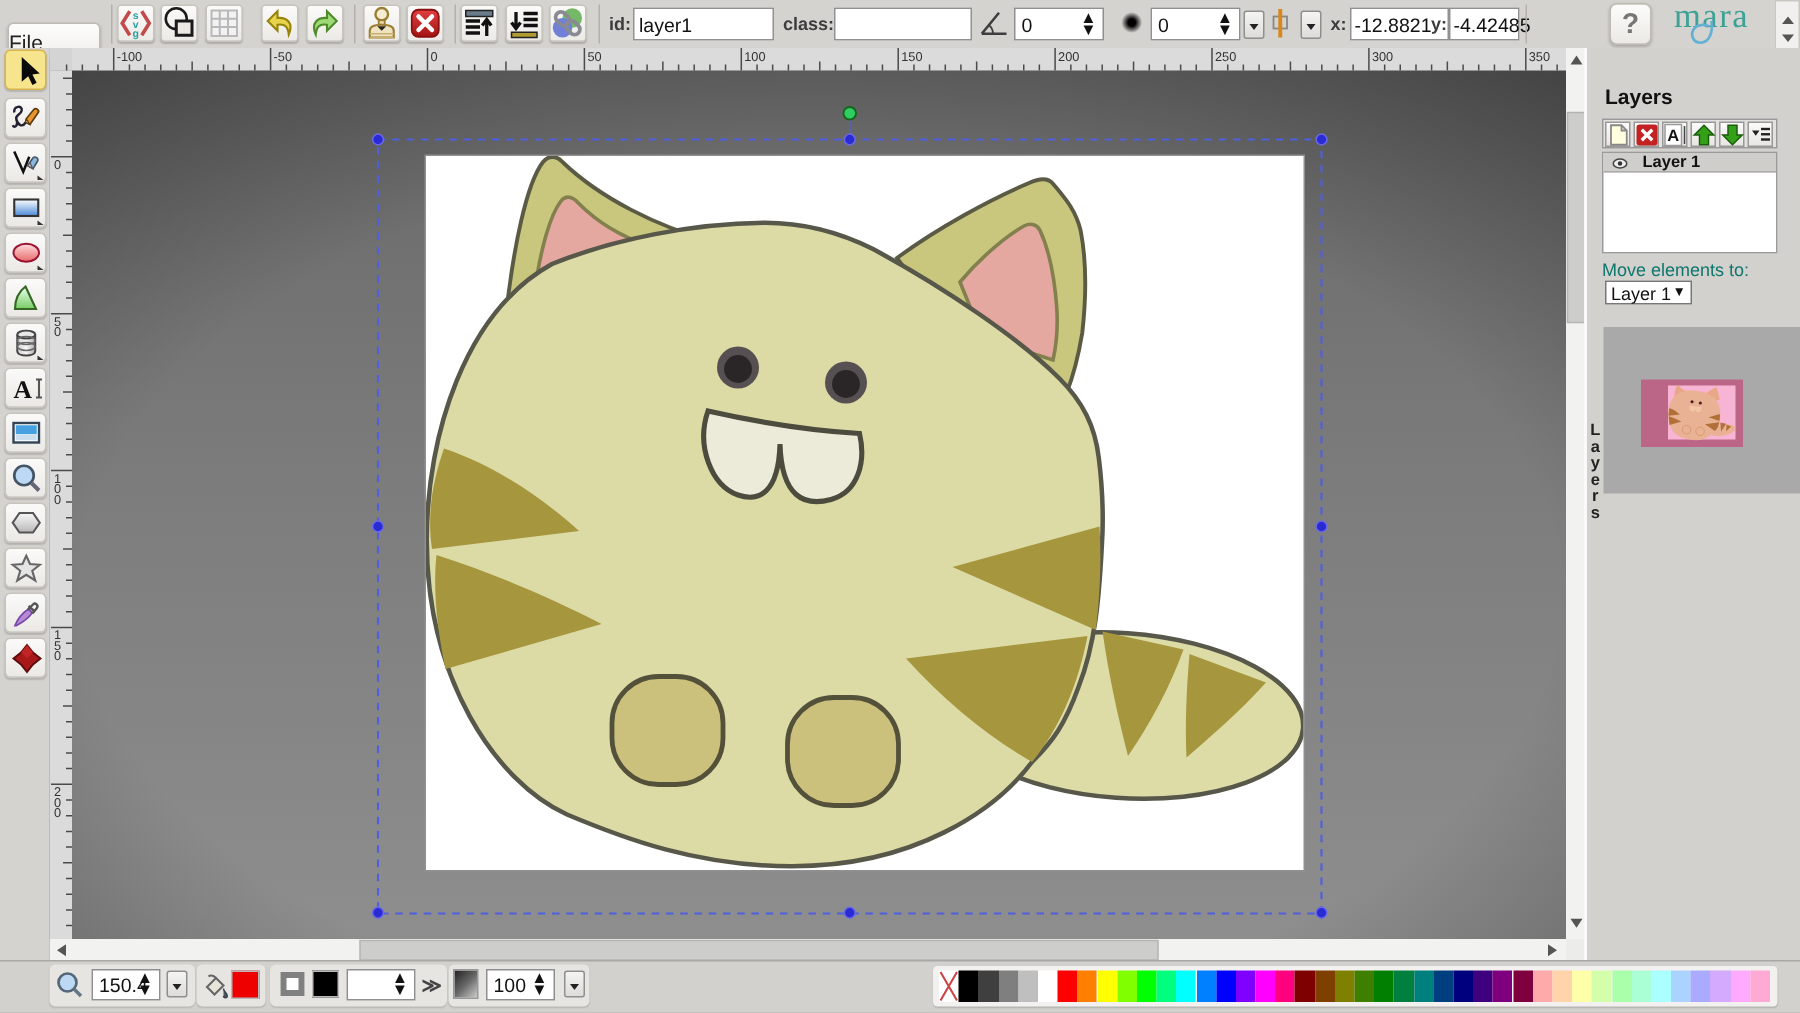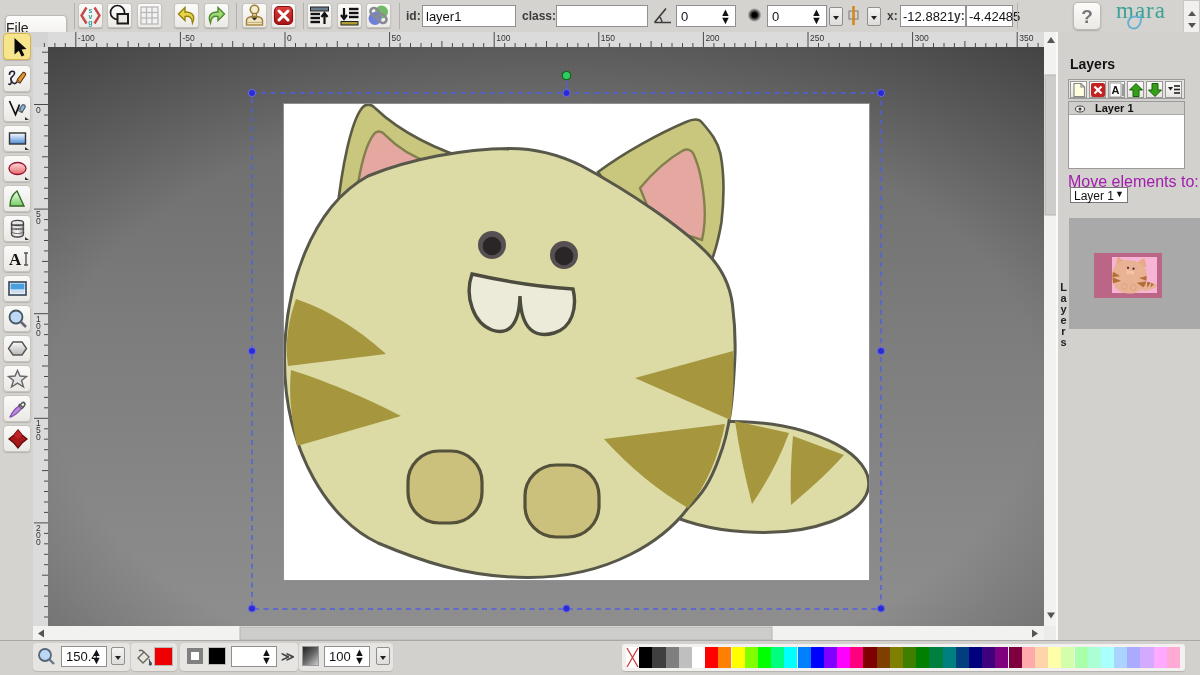--- a/index.html
+++ b/index.html
@@ -579,21 +579,21 @@
       </svg></div>
  <div style="position:absolute;left:10px;top:69px;width:117px;height:68px;background:#fff;border:1px solid #9a9a9a;">
    <div style="position:absolute;left:0;top:0;width:115px;height:13px;background:#d0cecb;border-bottom:1px solid #aaa;">
      <svg width="12" height="10" style="position:absolute;left:5px;top:2px">
           <ellipse cx="6" cy="5" rx="4.5" ry="3" fill="#eee" stroke="#444" stroke-width="1"></ellipse>
           <circle cx="6" cy="5" r="1.5" fill="#333"></circle>
         </svg>
      <span style="position:absolute;left:26px;top:0px;font-size:11px;font-weight:bold;color:#111;">Layer 1</span>
    </div>
  </div>
- <div style="position:absolute;left:10px;top:141px;font-size:16px;color:#a21caf;">Move elements to:</div>
+ <div style="position:absolute;left:10px;top:141px;font-size:12px;color:#0f766e;">Move elements to:</div>
  <div style="position:absolute;left:12px;top:155px;width:58px;height:16px;background:#fff;border:1px solid #777;font-size:12px;color:#111;padding:1px 3px;">Layer 1 <span style="float:right;font-size:9px;">▼</span></div>
  <div style="position:absolute;left:11px;top:186px;width:131px;height:111px;background:#a9a9a9;">
    <div style="position:absolute;left:25px;top:35px;width:68px;height:45px;background:#bc6687;">
      <svg width="68" height="45" viewBox="0 0 68 45">
        <rect x="18" y="4" width="45" height="36" fill="#f8b4d4"></rect>
        <g transform="translate(18,4) scale(0.077) translate(-284,-104)">
          <path d="M336 218 C340 170 350 118 364 106 C369 101 375 103 381 110 C402 136 440 152 467 160 L440 230 Z" fill="#e8a888"></path>
          <path d="M607 180 C640 150 676 130 696 122 C702 119 706 122 708 129 C716 156 726 190 732 226 L660 250 Z" fill="#e8a888"></path>
          <g transform="rotate(-11 757 492)">
               <ellipse cx="757" cy="492" rx="113" ry="45" fill="#eab294"></ellipse>

